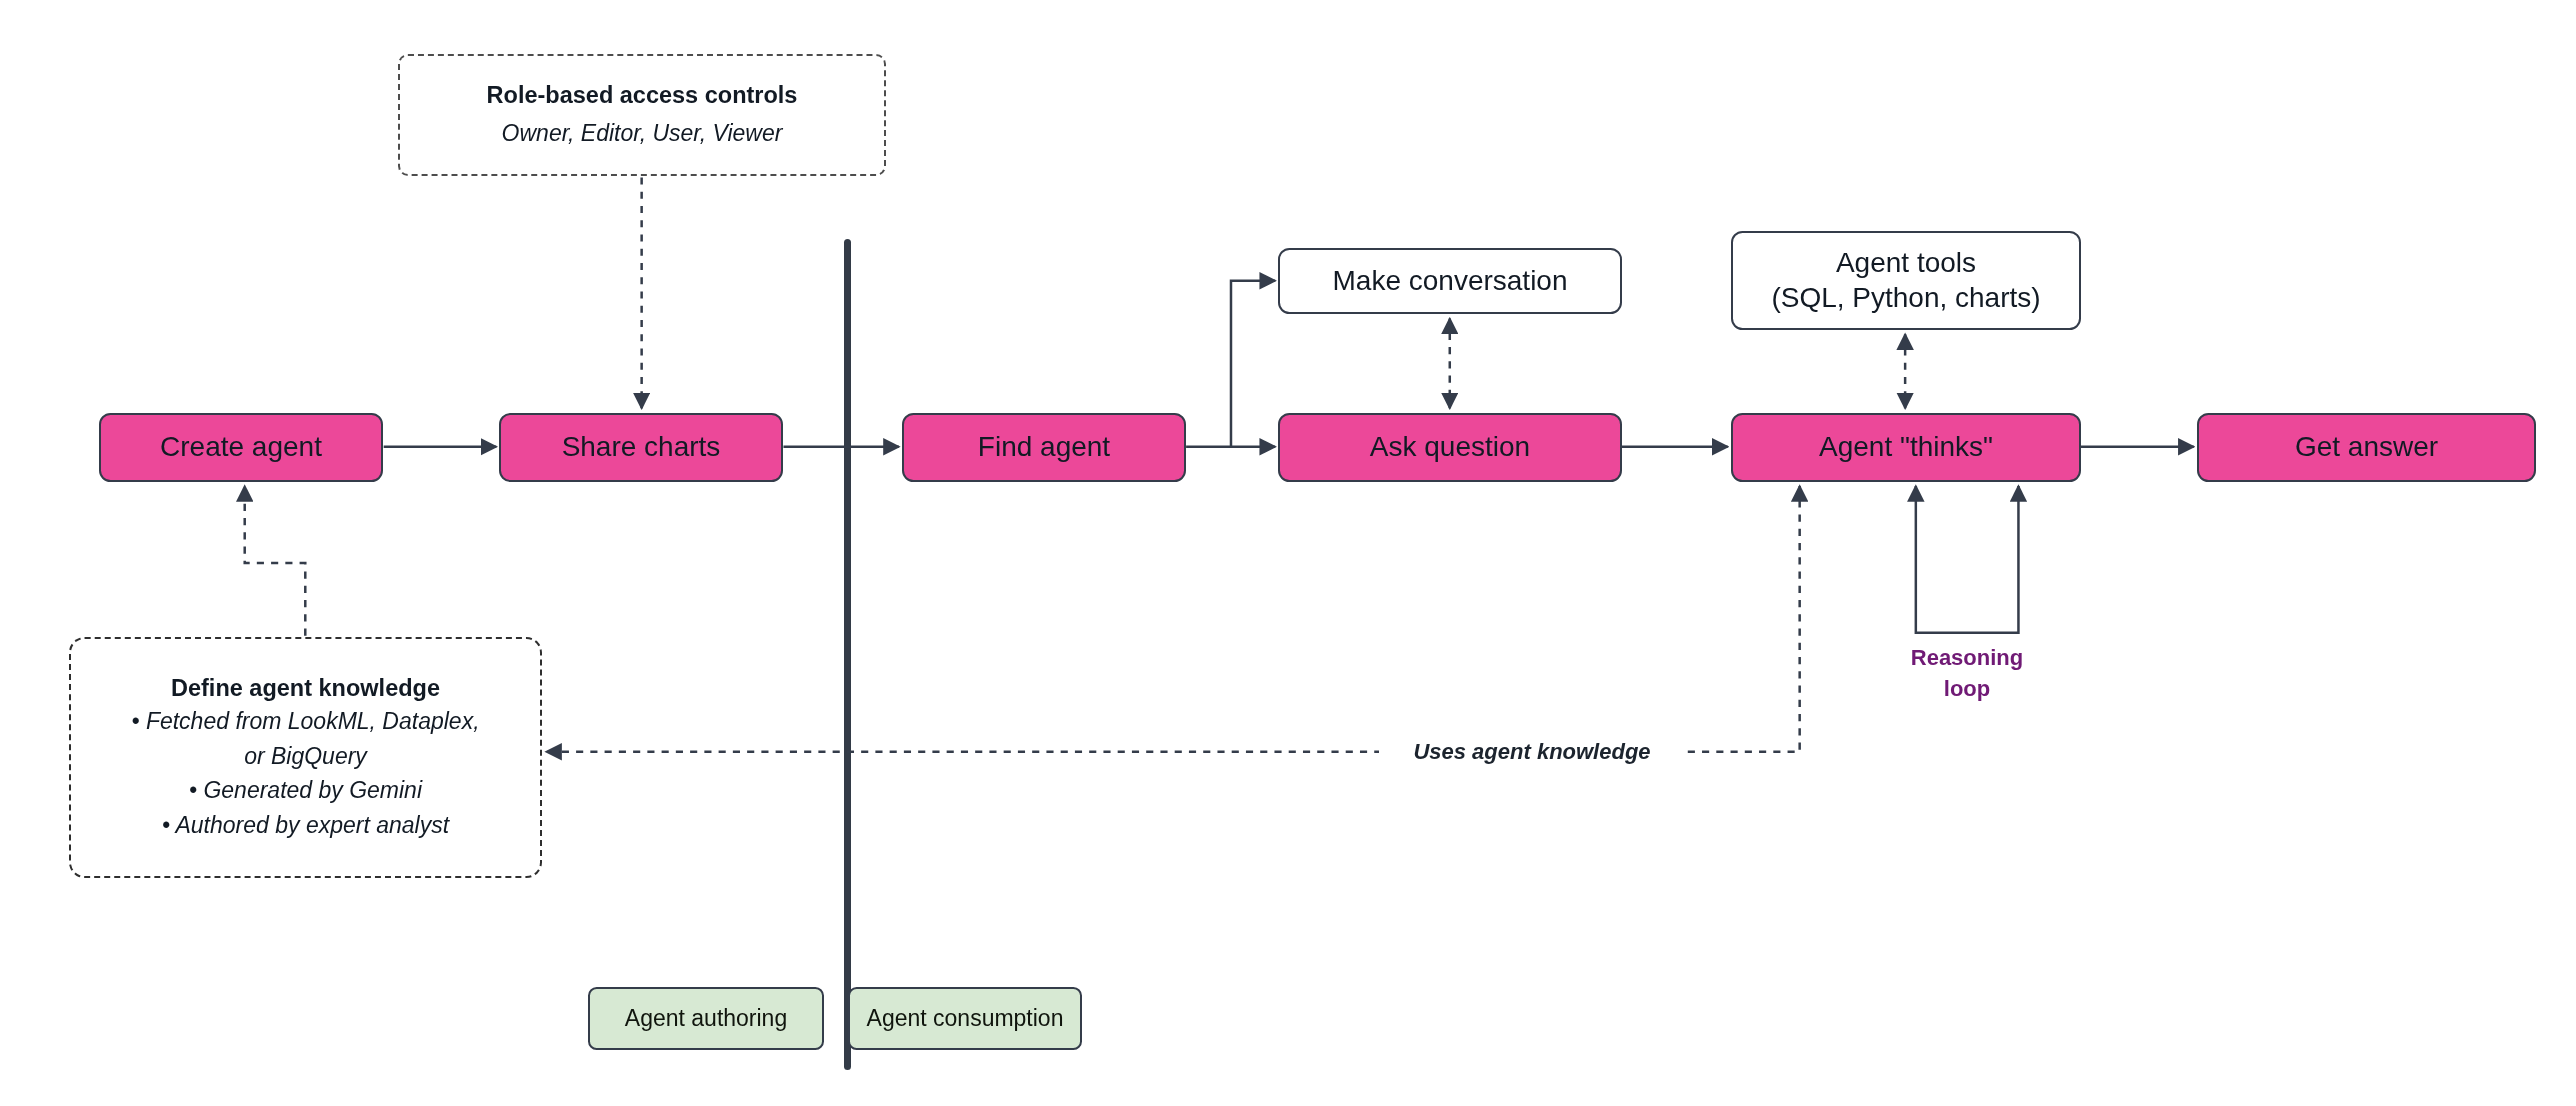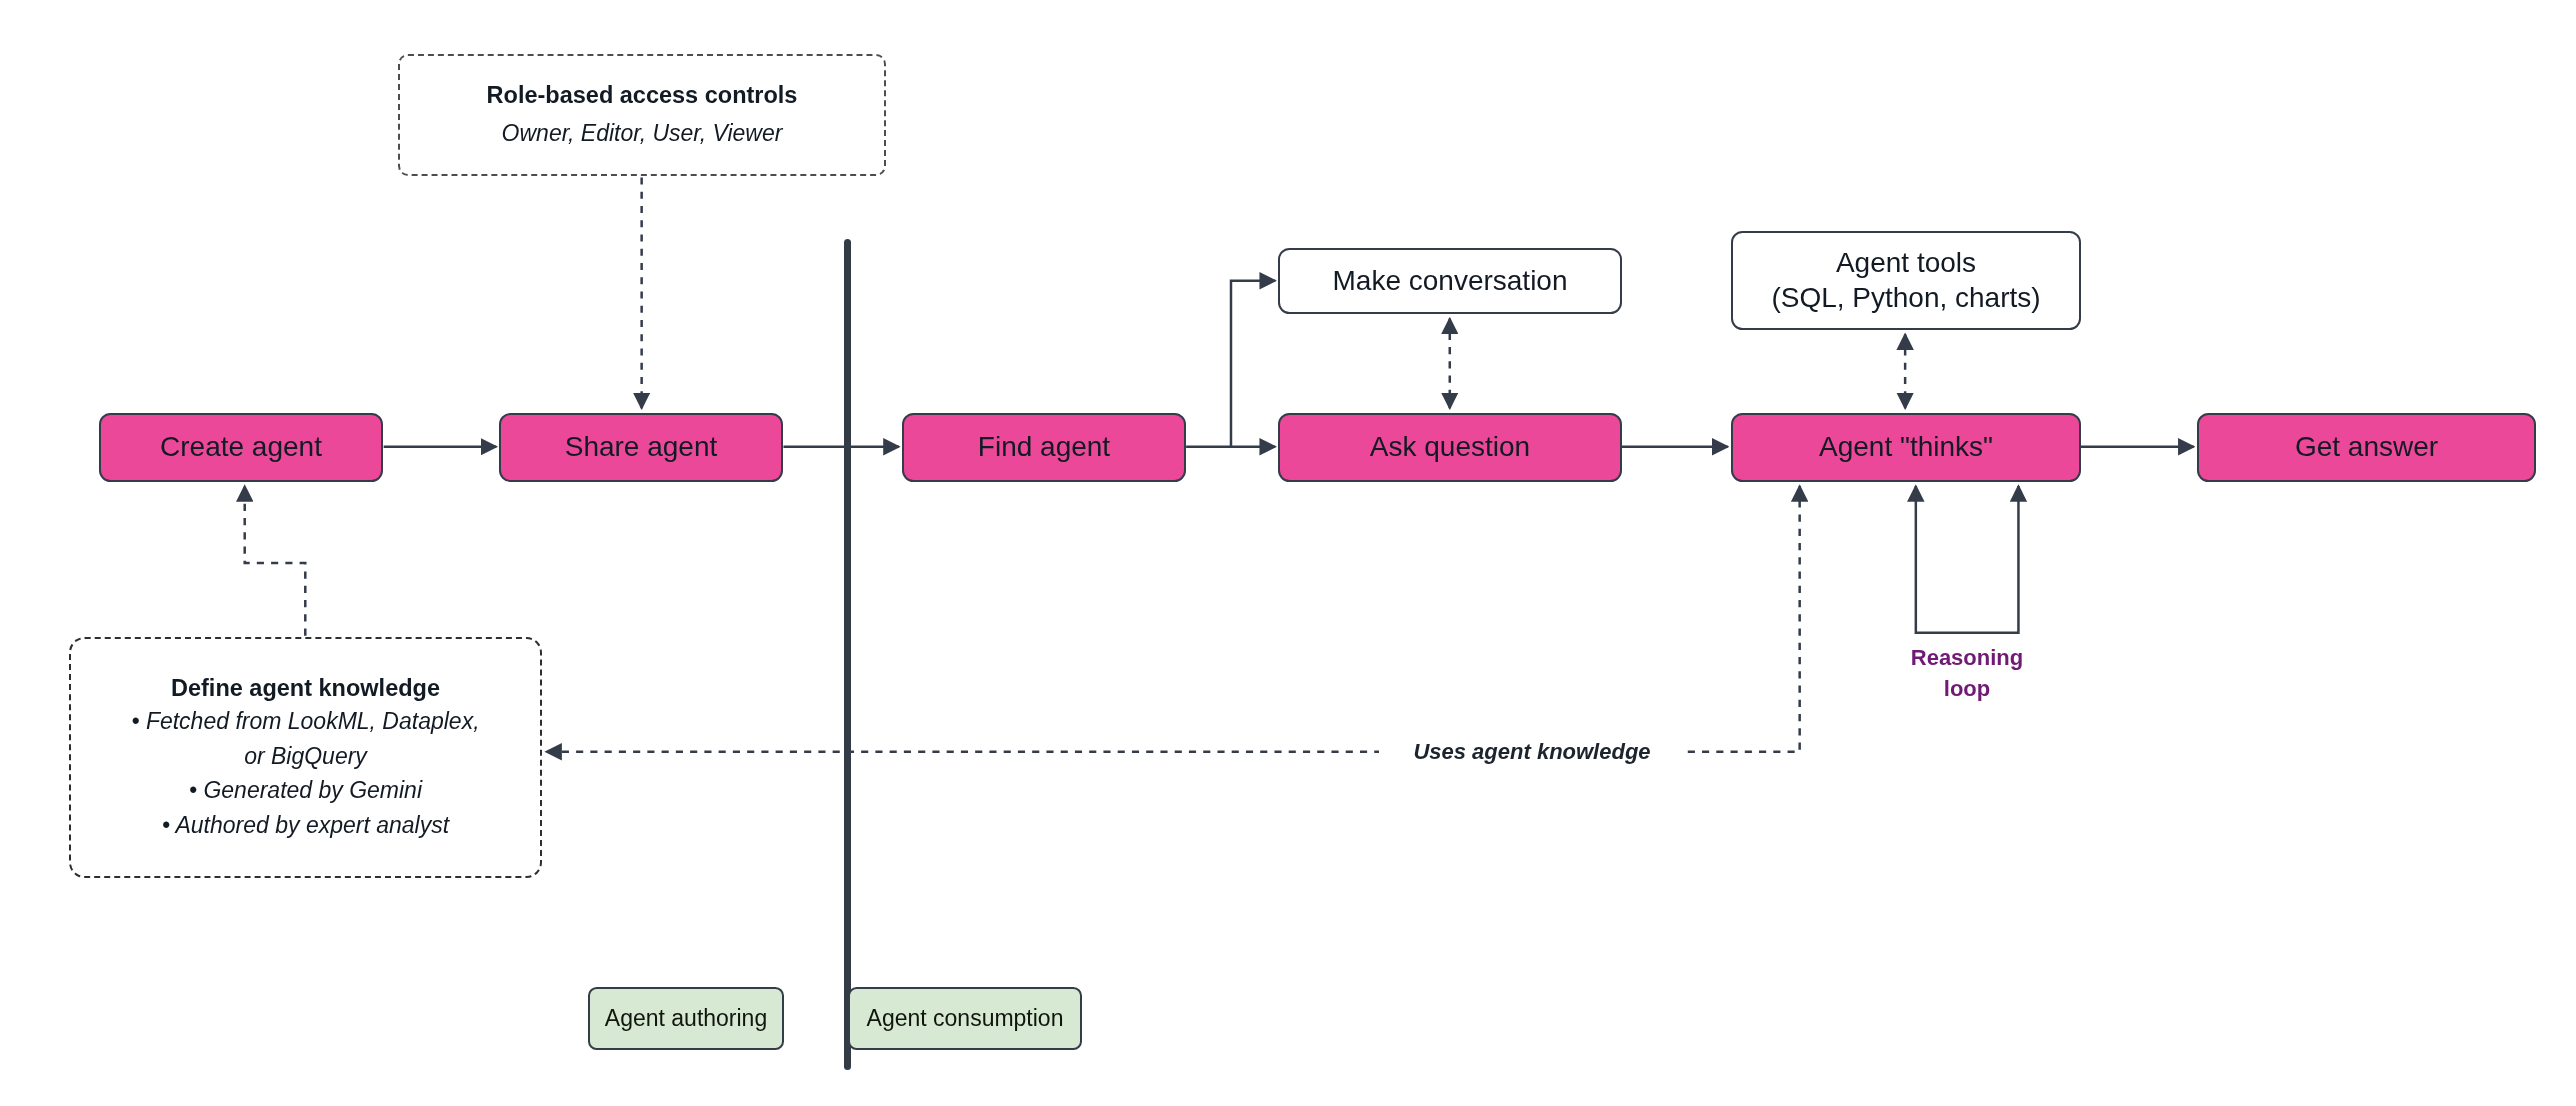--- a/index.html
+++ b/index.html
@@ -130,21 +130,21 @@
     <path class="edge-dashed" d="M900 249 V573" marker-end="url(#arrow)"></path>
     <path class="edge-dashed" d="M428 892 V790 H343 V682" marker-end="url(#arrow)"></path>
     <path class="edge-dashed" d="M2525 682 V1055 H766" marker-start="url(#arrow)" marker-end="url(#arrow)"></path>
   </svg>
 
   <div class="node" style="left:99px; top:413px; width:284px; height:69px;">
     <span>Create agent</span>
   </div>
 
   <div class="node" style="left:499px; top:413px; width:284px; height:69px;">
-    <span>Share agent</span>
+    <span>Share charts</span>
   </div>
 
   <div class="node" style="left:902px; top:413px; width:284px; height:69px;">
     <span>Find agent</span>
   </div>
 
   <div class="node" style="left:1278px; top:413px; width:344px; height:69px;">
     <span>Ask question</span>
   </div>
 
@@ -178,21 +178,21 @@
     <div class="callout-line">• Authored by expert analyst</div>
   </div>
 
   <div class="edge-label" style="left:1379px; top:732px; width:306px; height:40px;">Uses agent knowledge</div>
 
   <div class="loop-label" style="left:1867px; top:643px; width:200px;">
     <div>Reasoning</div>
     <div>loop</div>
   </div>
 
-  <div class="zone-badge" style="left:588px; top:987px; width:196px; height:63px;">
+  <div class="zone-badge" style="left:588px; top:987px; width:236px; height:63px;">
     <span>Agent authoring</span>
   </div>
 
   <div class="zone-badge" style="left:848px; top:987px; width:234px; height:63px;">
     <span>Agent consumption</span>
   </div>
 
 </div>
 
 

